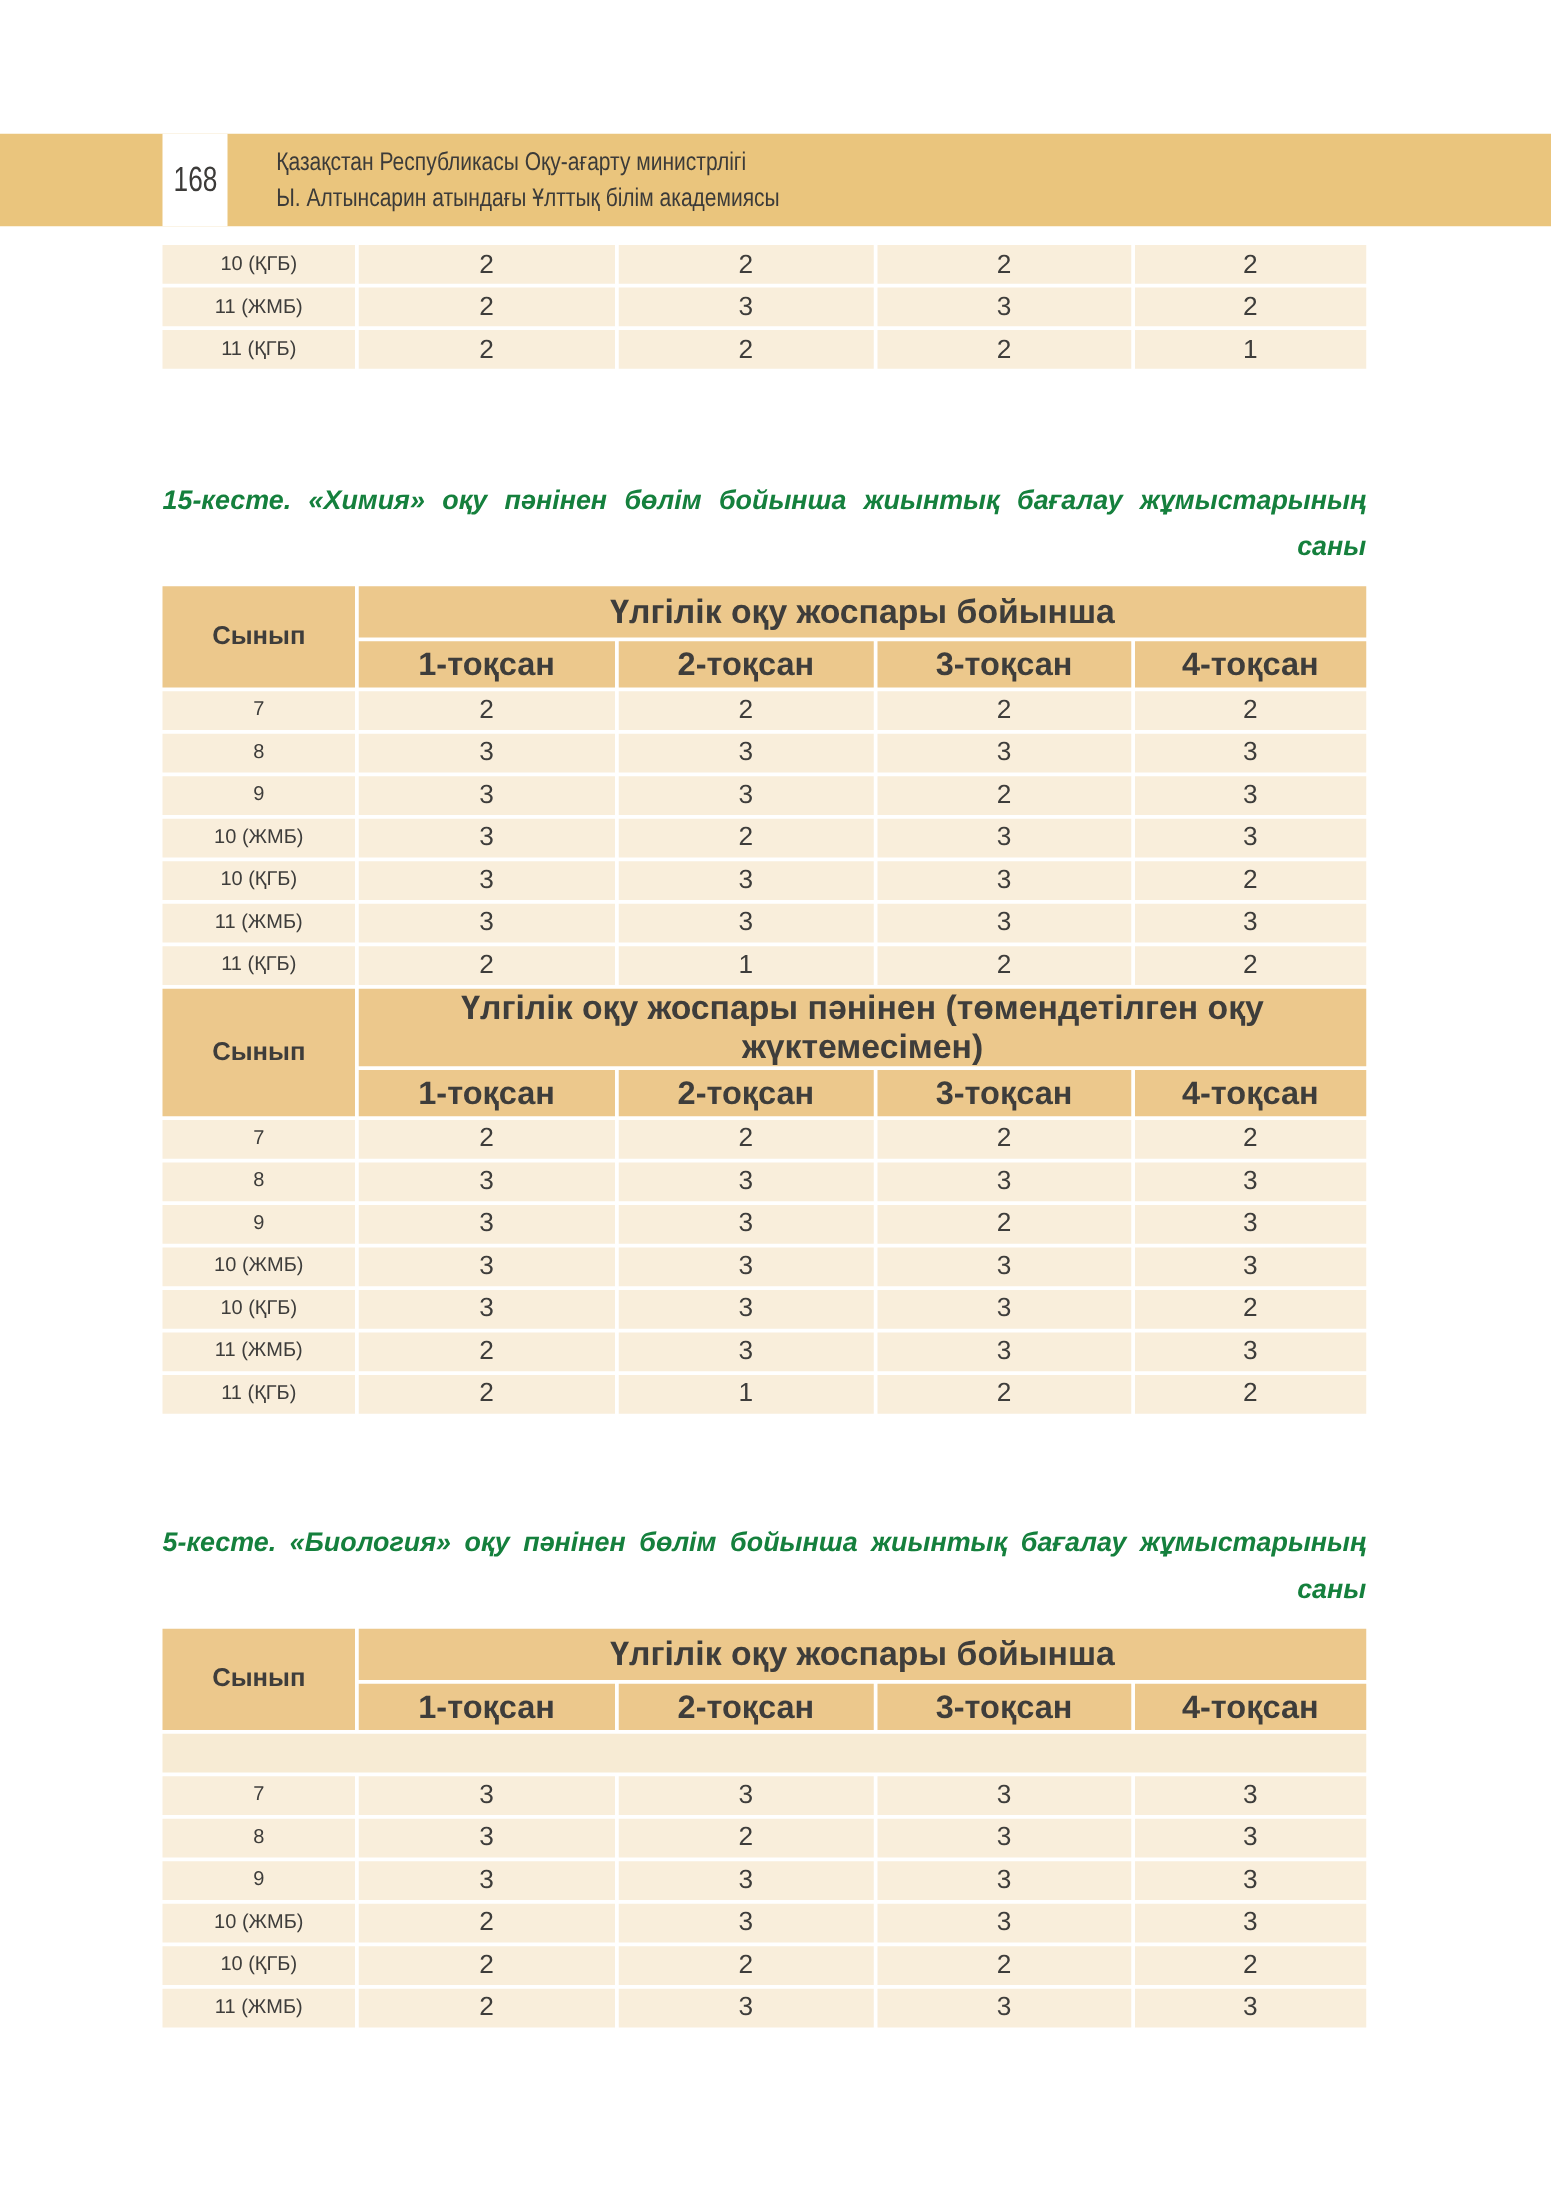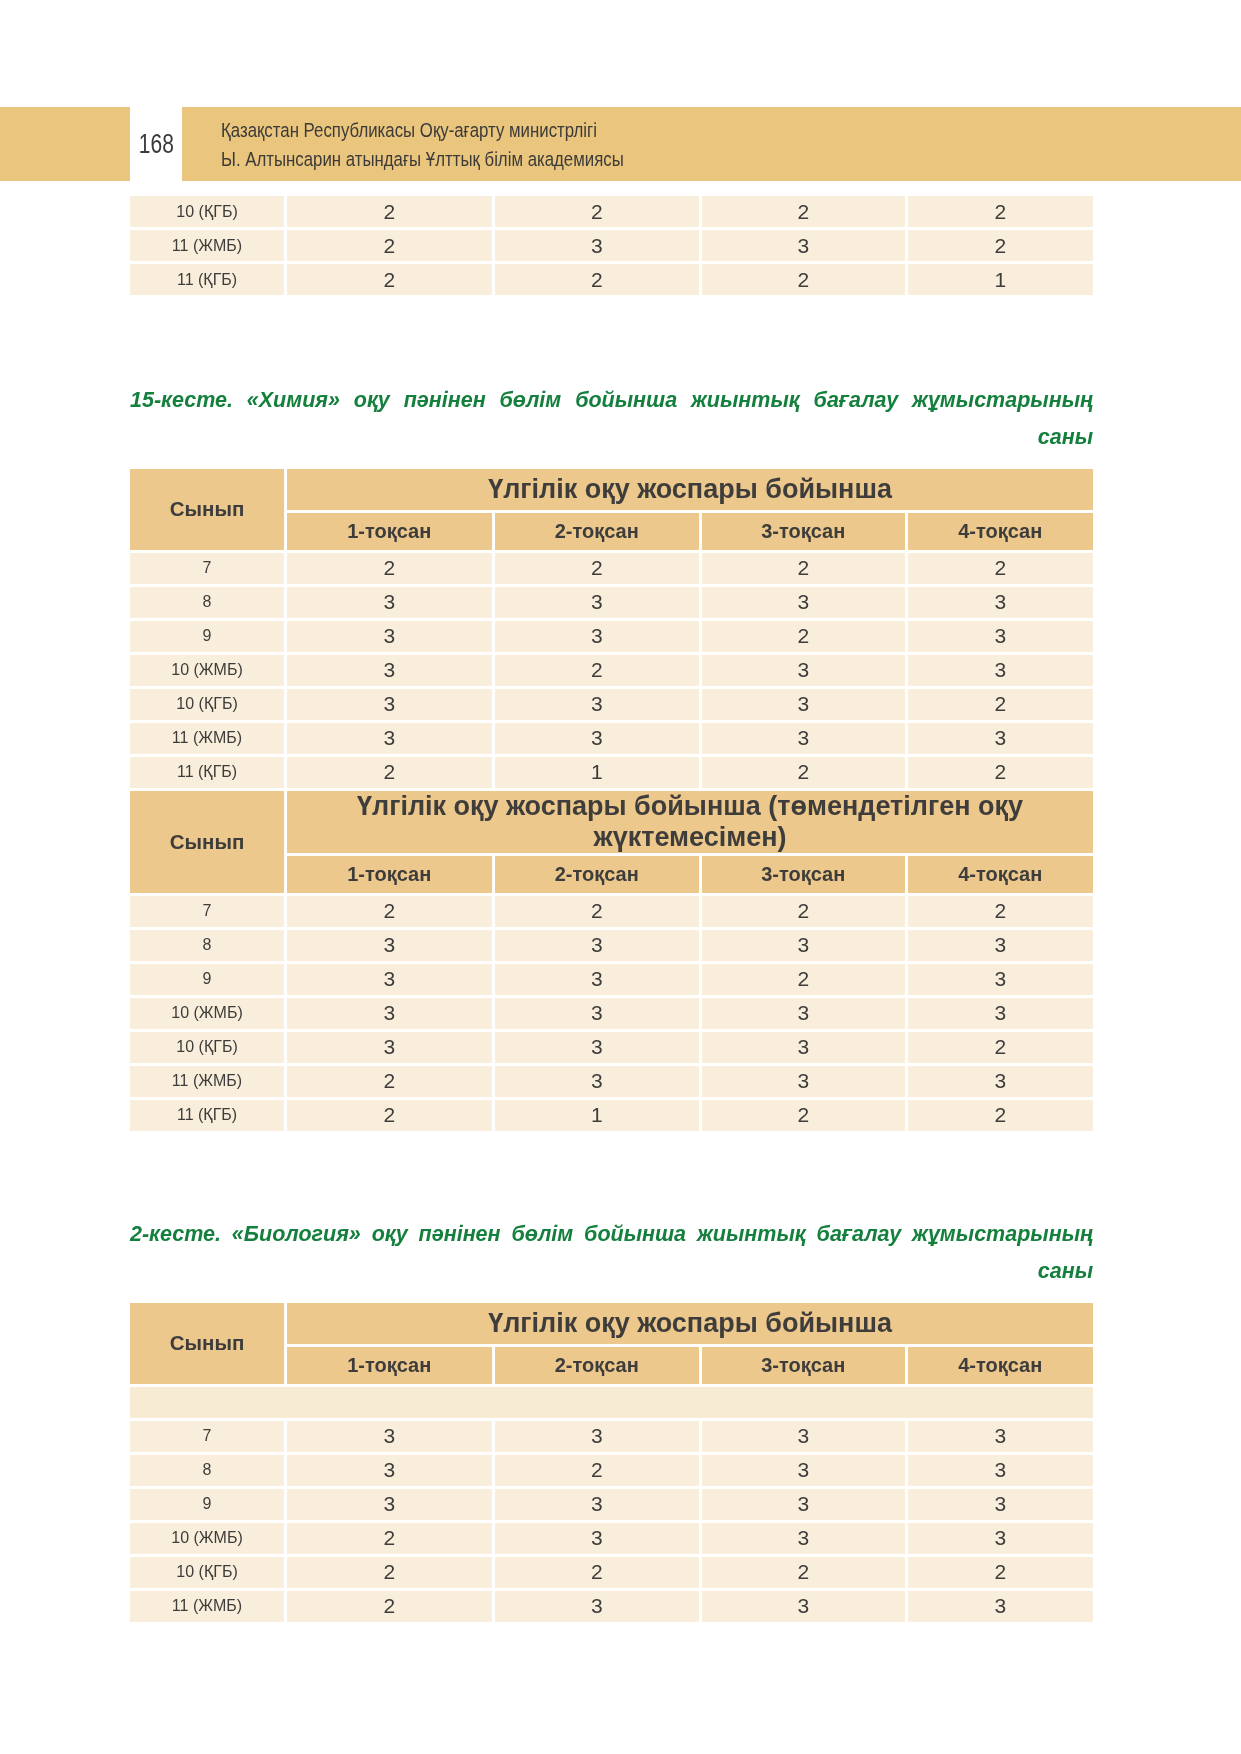--- a/index.html
+++ b/index.html
@@ -61,21 +61,21 @@
   table.grid col.c2 { width:21.5%; }
   table.grid col.c3 { width:21.3%; }
   table.grid col.c4 { width:19.5%; }
 
   .grid th {
     background:#ecc88c; color:#3e3d3b;
     font-weight:bold; text-align:center; vertical-align:middle;
     padding:0;
   }
   .grid th.title  { height:41px; font-size:27px; }
-  .grid th.q      { height:37px; font-size:20px; }
+  .grid th.q      { height:37px; font-size:26px; }
   .grid th.colhead{ font-size:20.5px; }
 
   .grid td {
     background:#f9eedb; color:#3e3d3b;
     text-align:center; vertical-align:middle;
     font-size:21px; height:31px; padding:0;
   }
   .grid td.label { font-size:16px; }
   .grid td.empty { background:#f7ebd4; height:31px; }
 
@@ -202,21 +202,21 @@
             <td class="label">11 (ҚГБ)</td>
             <td>2</td>
             <td>1</td>
             <td>2</td>
             <td>2</td>
           </tr>
         </tbody>
       <tbody>
           <tr>
             <th class="colhead" rowspan="2">Сынып</th>
-            <th class="title" colspan="4">Үлгілік оқу жоспары бойынша (төмендетілген оқу жүктемесімен)</th>
+            <th class="title" colspan="4">Үлгілік оқу жоспары пәнінен (төмендетілген оқу жүктемесімен)</th>
           </tr>
           <tr>
             <th class="q">1-тоқсан</th>
             <th class="q">2-тоқсан</th>
             <th class="q">3-тоқсан</th>
             <th class="q">4-тоқсан</th>
           </tr>
           <tr>
             <td class="label">7</td>
             <td>2</td>
@@ -263,21 +263,21 @@
             <td class="label">11 (ҚГБ)</td>
             <td>2</td>
             <td>1</td>
             <td>2</td>
             <td>2</td>
           </tr>
         </tbody>
     </table>
 
     <div class="caption cap16">
-      <div class="l1">2-кесте. «Биология» оқу пәнінен бөлім бойынша жиынтық бағалау жұмыстарының</div>
+      <div class="l1">5-кесте. «Биология» оқу пәнінен бөлім бойынша жиынтық бағалау жұмыстарының</div>
       <div class="l2">саны</div>
     </div>
 
     <table class="grid tbl">
       <colgroup>
         <col class="c0">
           <col class="c1">
           <col class="c2">
           <col class="c3">
           <col class="c4">

